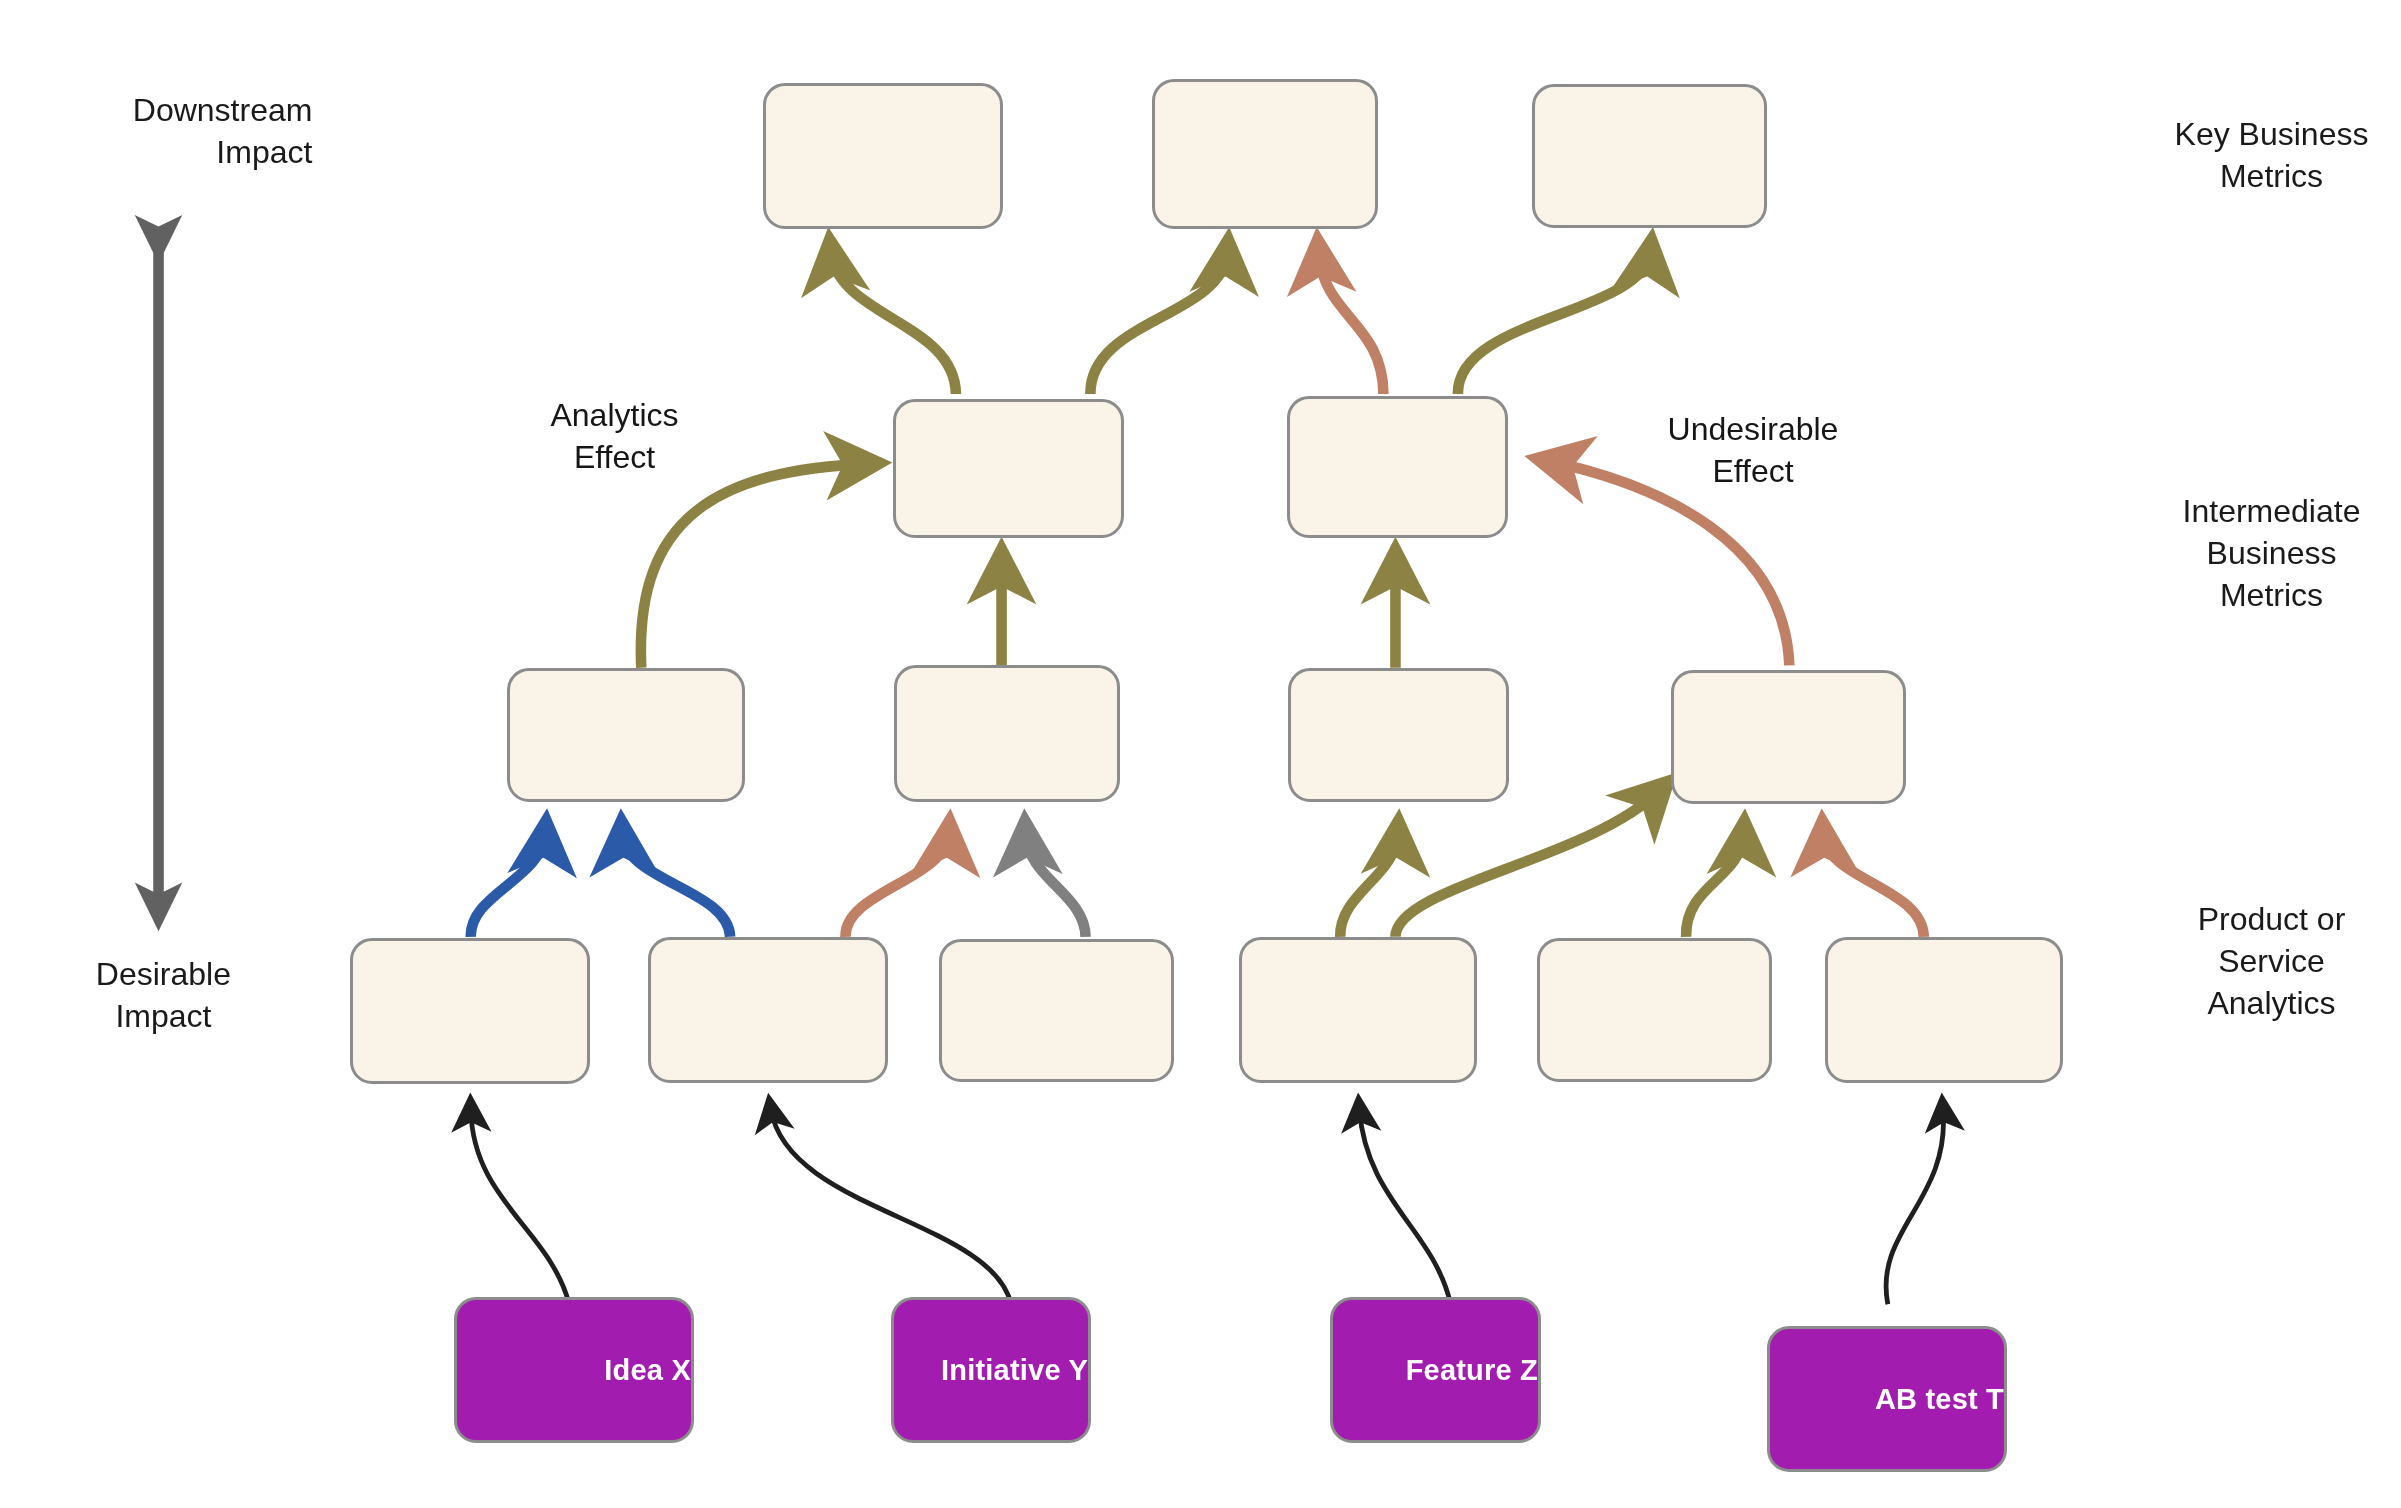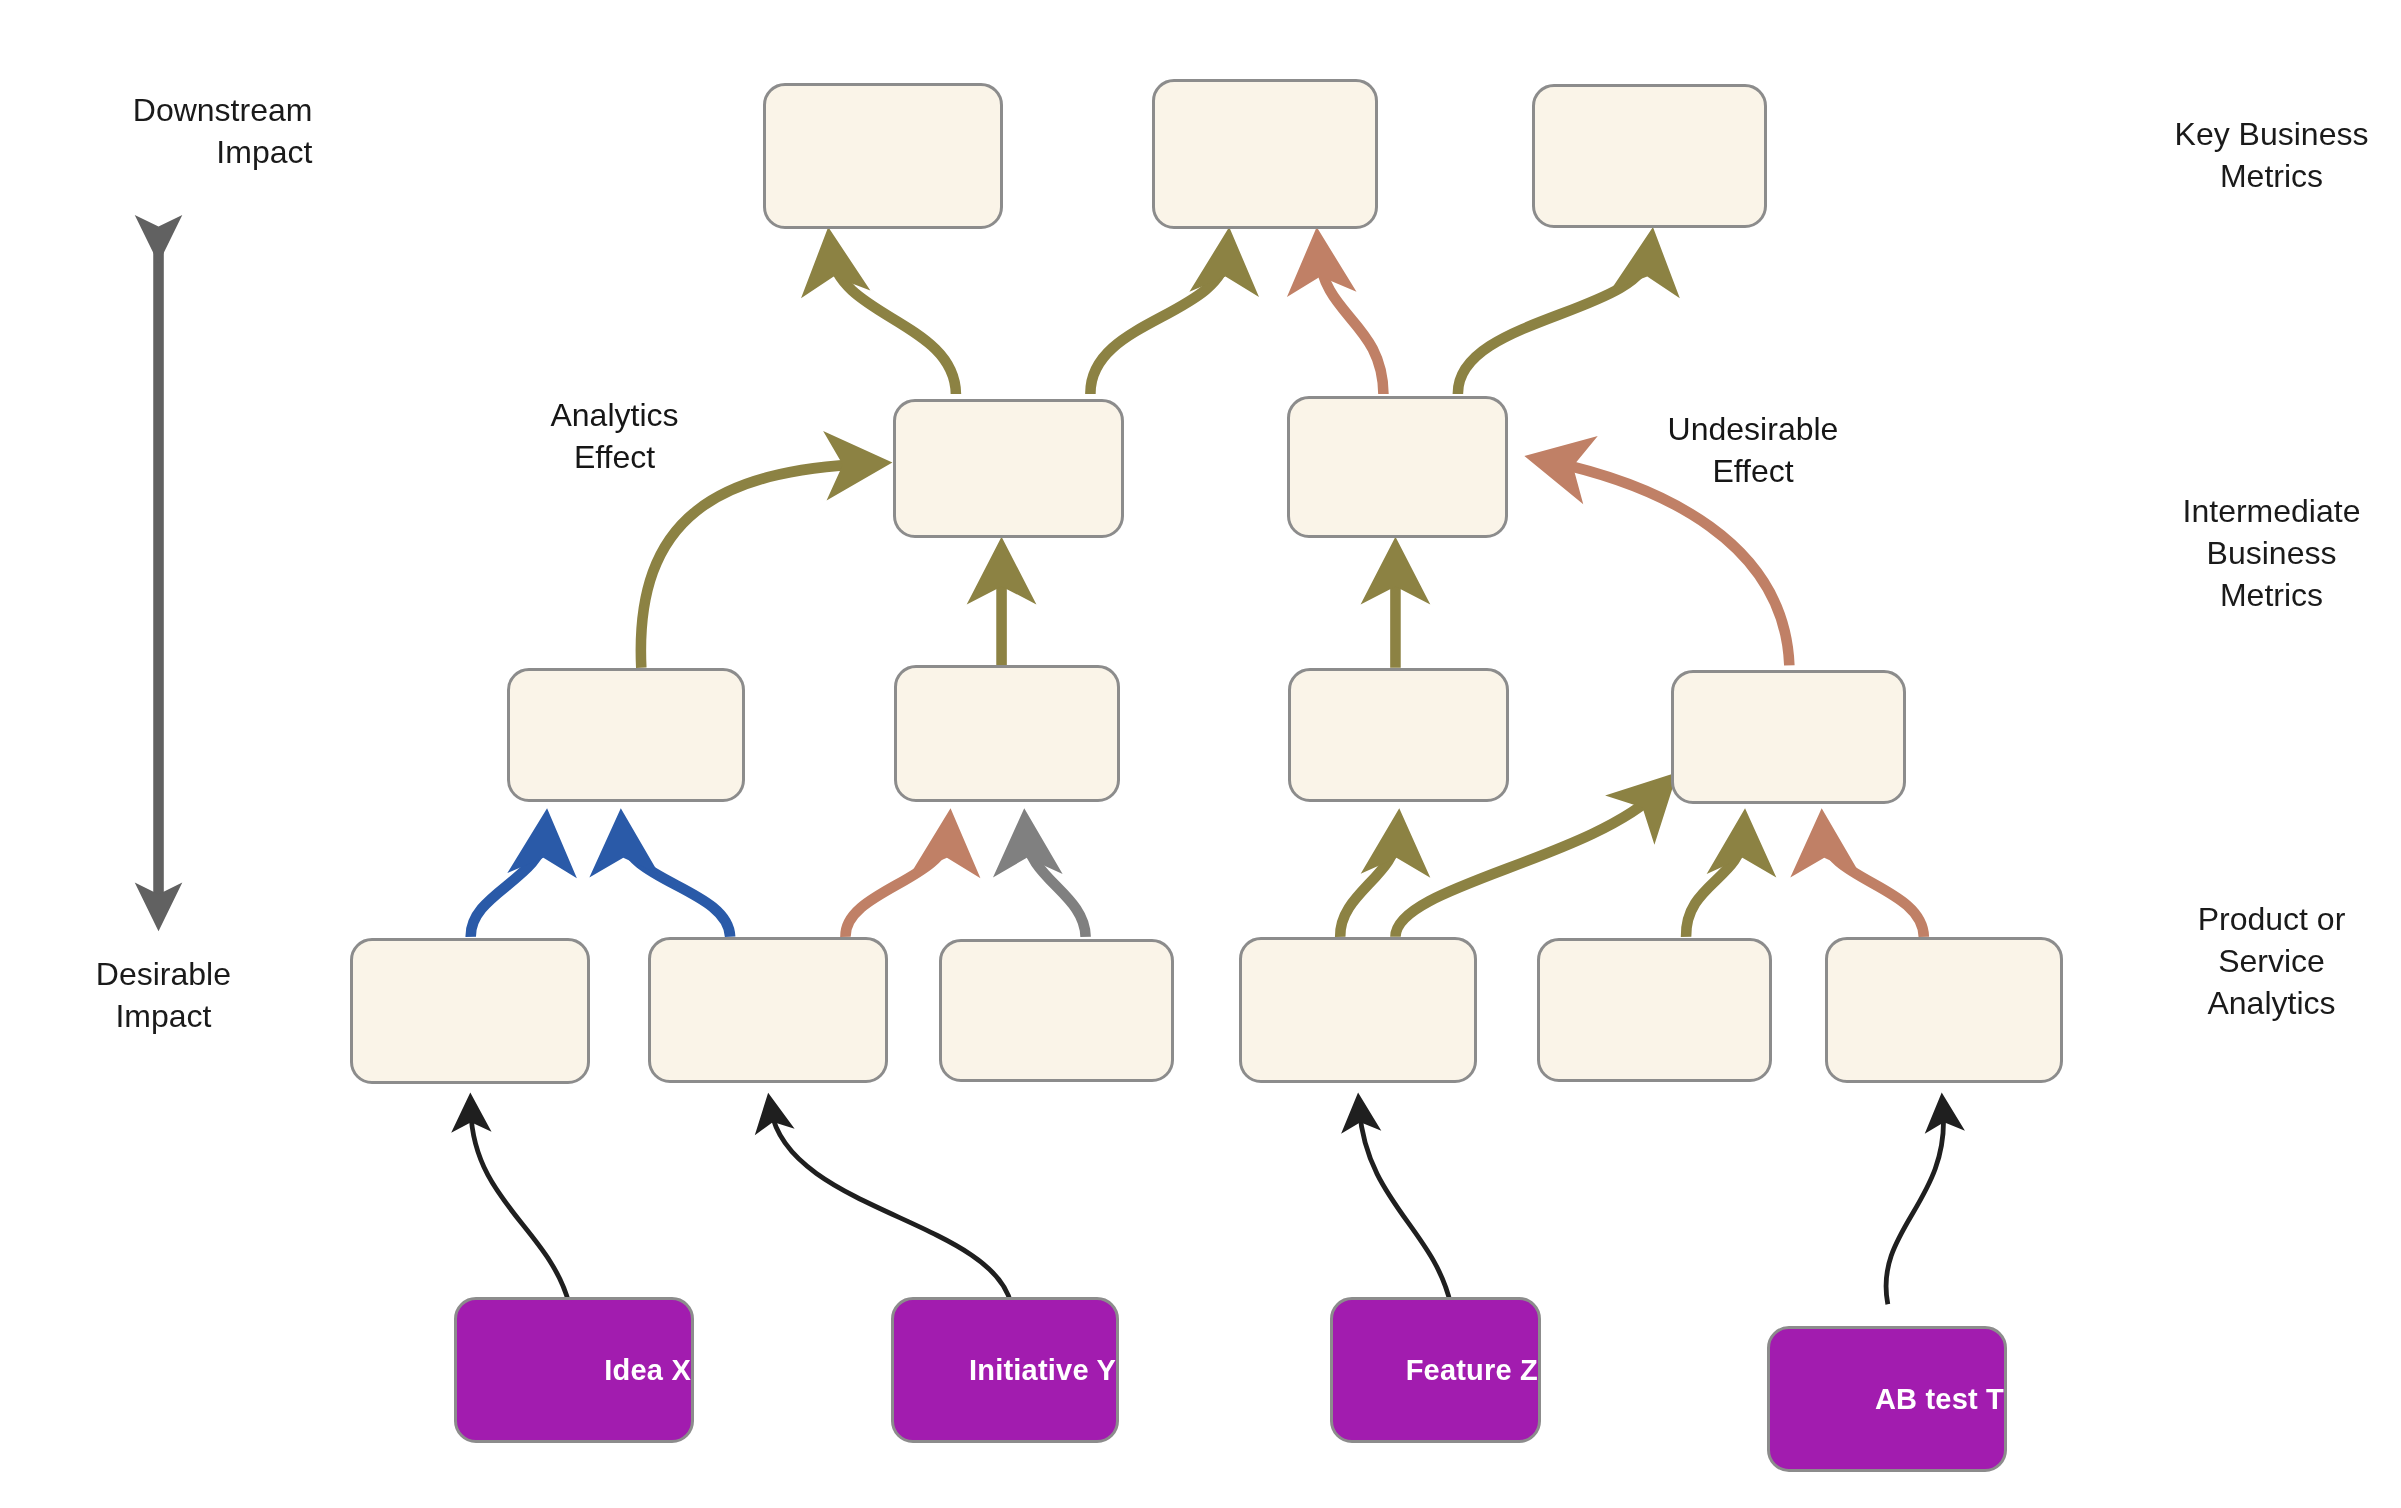--- a/index.html
+++ b/index.html
@@ -171,21 +171,21 @@
   <div class="node" style="left:350px;top:938px;width:240px;height:146px;"></div>
   <div class="node" style="left:648px;top:937px;width:240px;height:146px;"></div>
   <div class="node" style="left:939px;top:939px;width:235px;height:143px;"></div>
   <div class="node" style="left:1239px;top:937px;width:238px;height:146px;"></div>
   <div class="node" style="left:1537px;top:938px;width:235px;height:144px;"></div>
   <div class="node" style="left:1825px;top:937px;width:238px;height:146px;"></div>
 
   <div class="node initiative" style="left:454px;top:1297px;width:240px;height:146px;">
     <span>Idea X</span>
   </div>
-  <div class="node initiative" style="left:891px;top:1297px;width:228px;height:146px;">
+  <div class="node initiative" style="left:891px;top:1297px;width:200px;height:146px;">
     <span>Initiative Y</span>
   </div>
   <div class="node initiative" style="left:1330px;top:1297px;width:211px;height:146px;">
     <span>Feature Z</span>
   </div>
   <div class="node initiative" style="left:1767px;top:1297px;width:240px;height:146px;margin-top:29px;">
     <span>AB test T</span>
   </div>
 
 </div>

